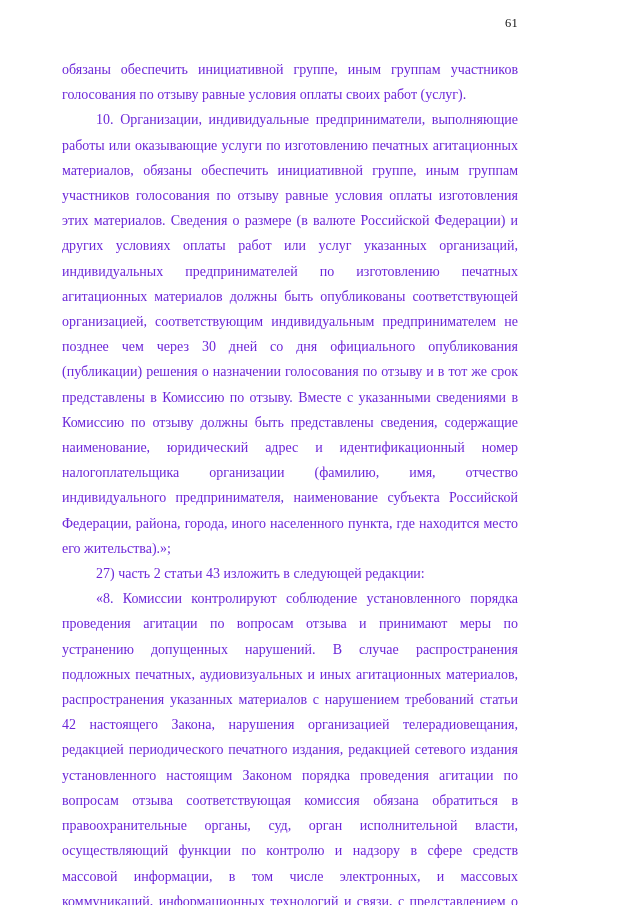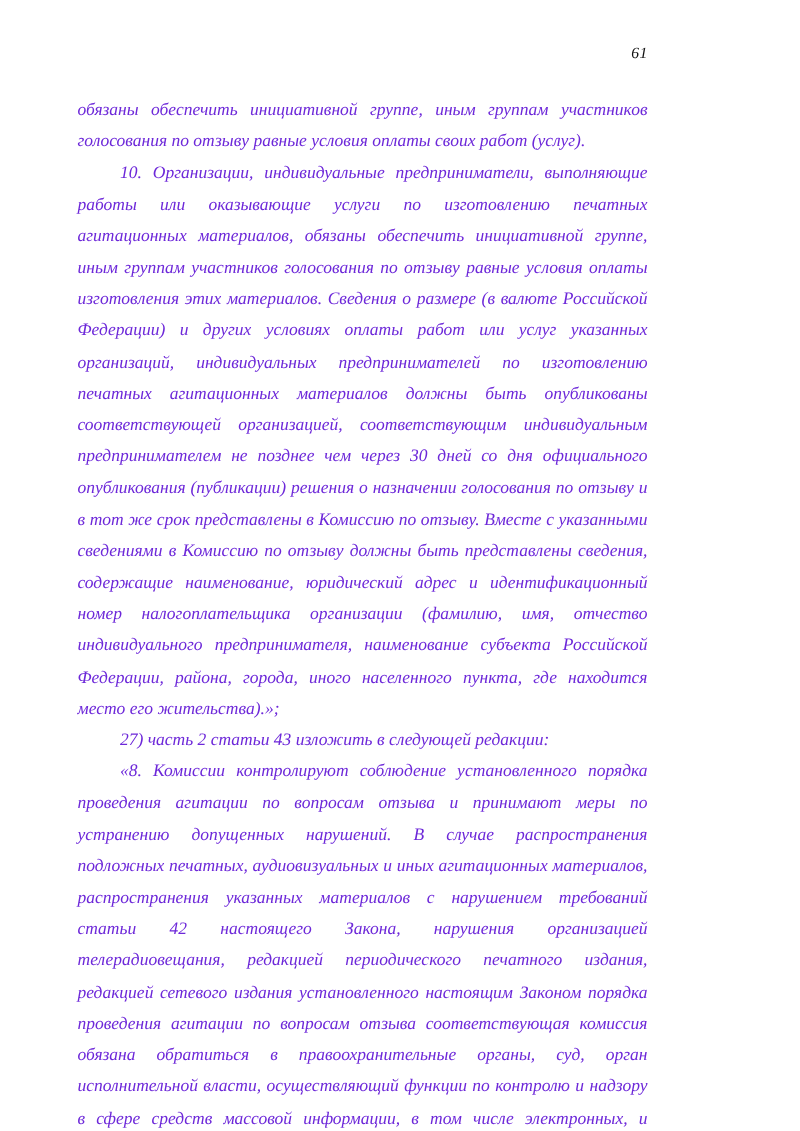--- a/index.html
+++ b/index.html
@@ -12,22 +12,21 @@
     height: 905px;
     overflow: hidden;
     font-family: "Liberation Serif", serif;
     color: #1a1a1a;
   }
   .page {
     position: relative;
     width: 580px;
     height: 905px;
     box-sizing: border-box;
-    padding: 35px 62px 0 62px;
-    font-style: italic;
+    padding: 16px 62px 0 62px;
   }
   .page-number {
     text-align: right;
     font-size: 12.5px;
     font-family: "Liberation Serif", serif;
     color: #111;
     margin: 0 0 26px 0;
     letter-spacing: 0.2px;
   }
   .body-text {

